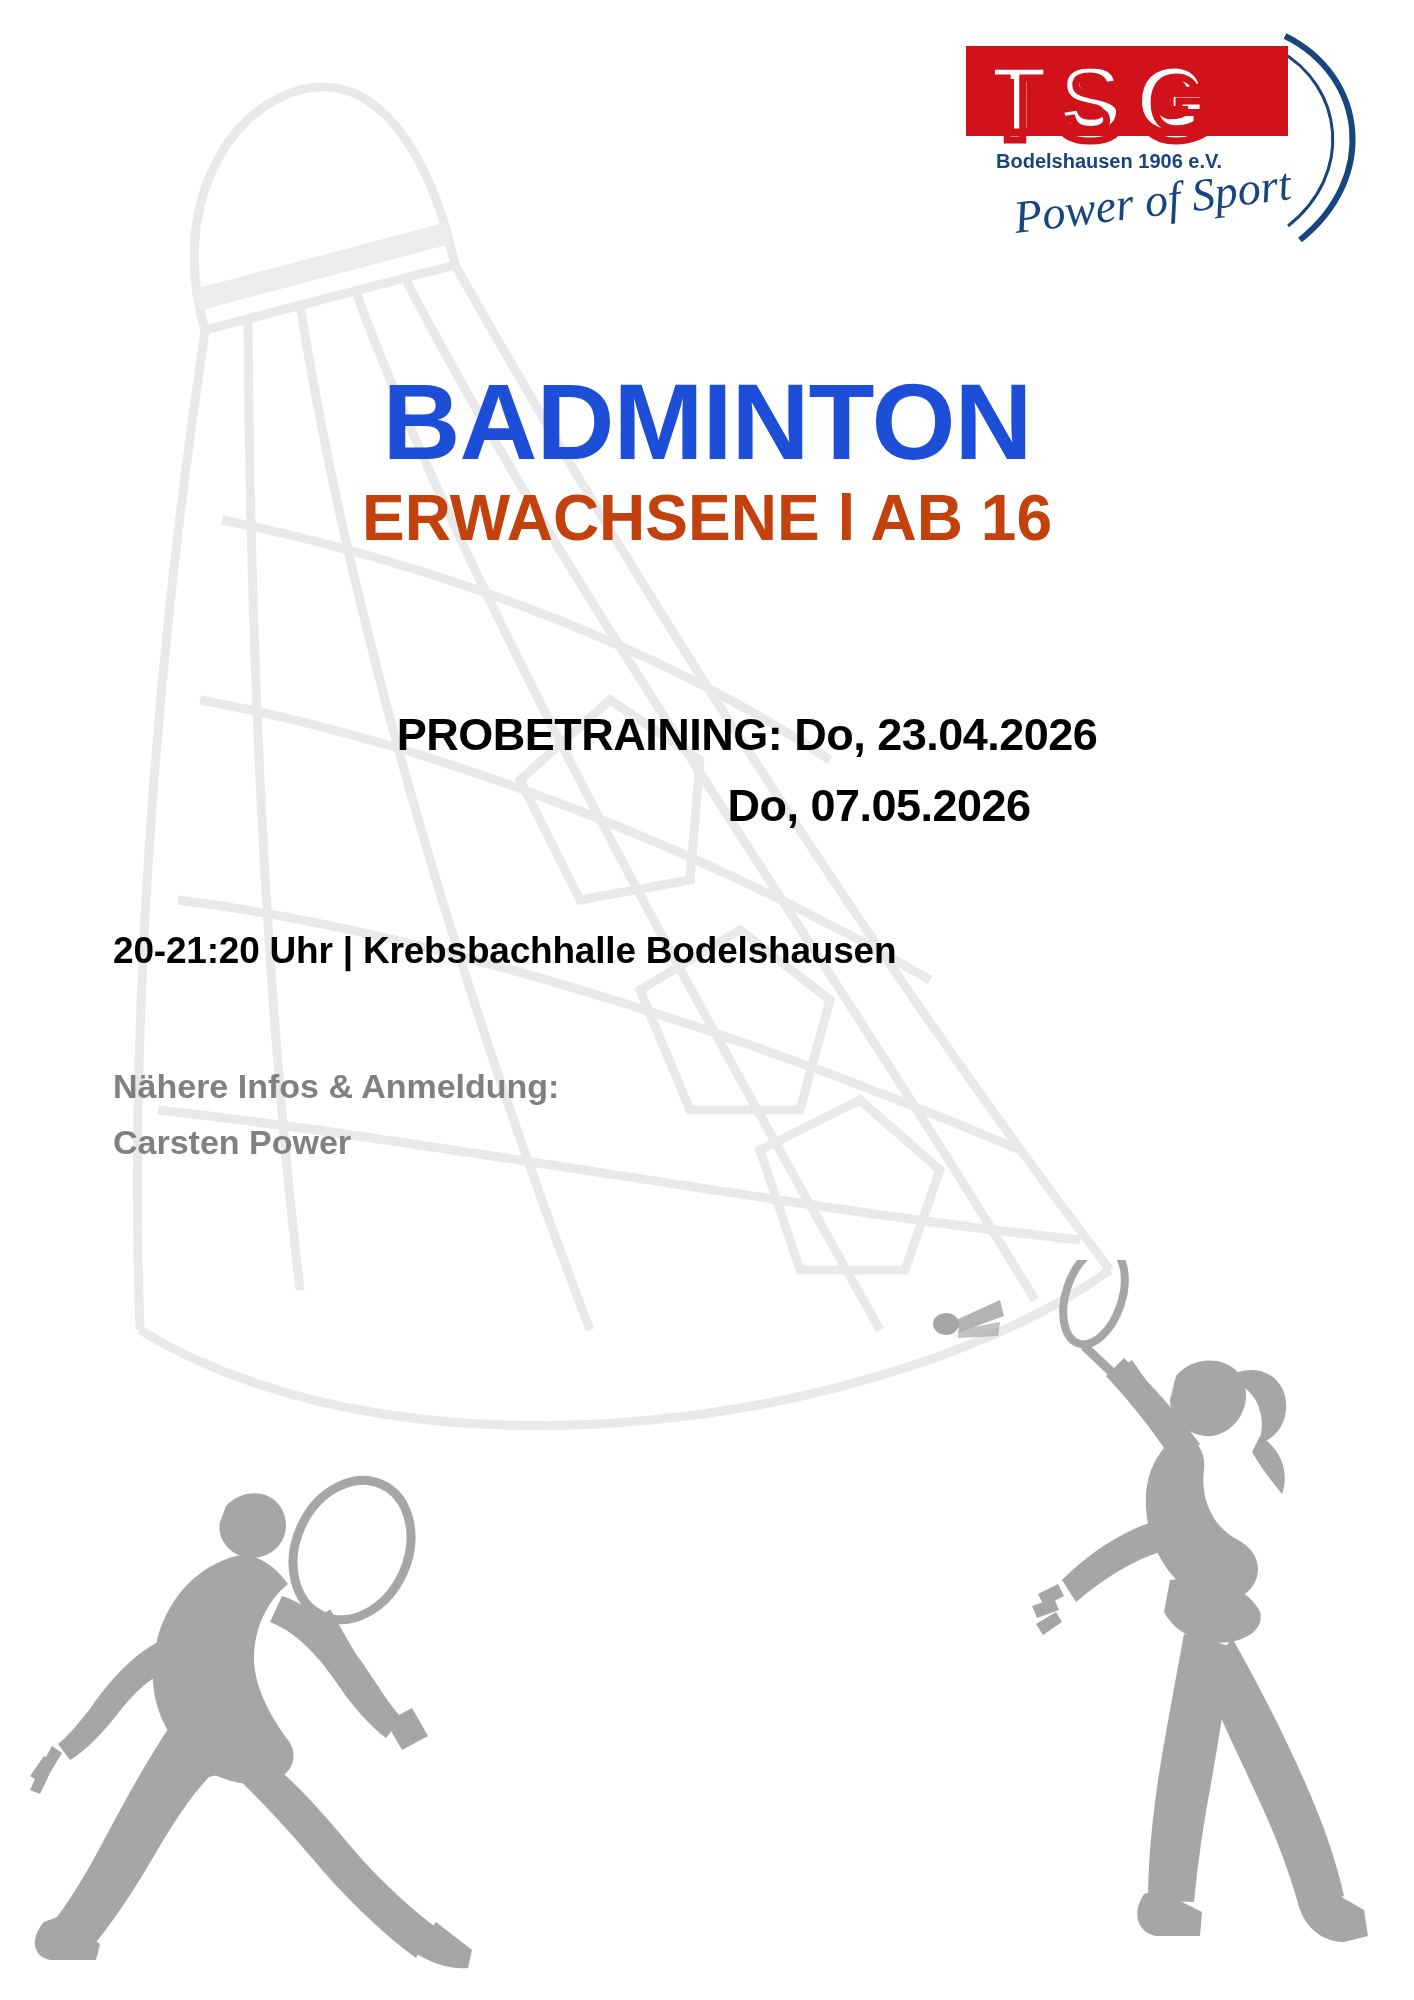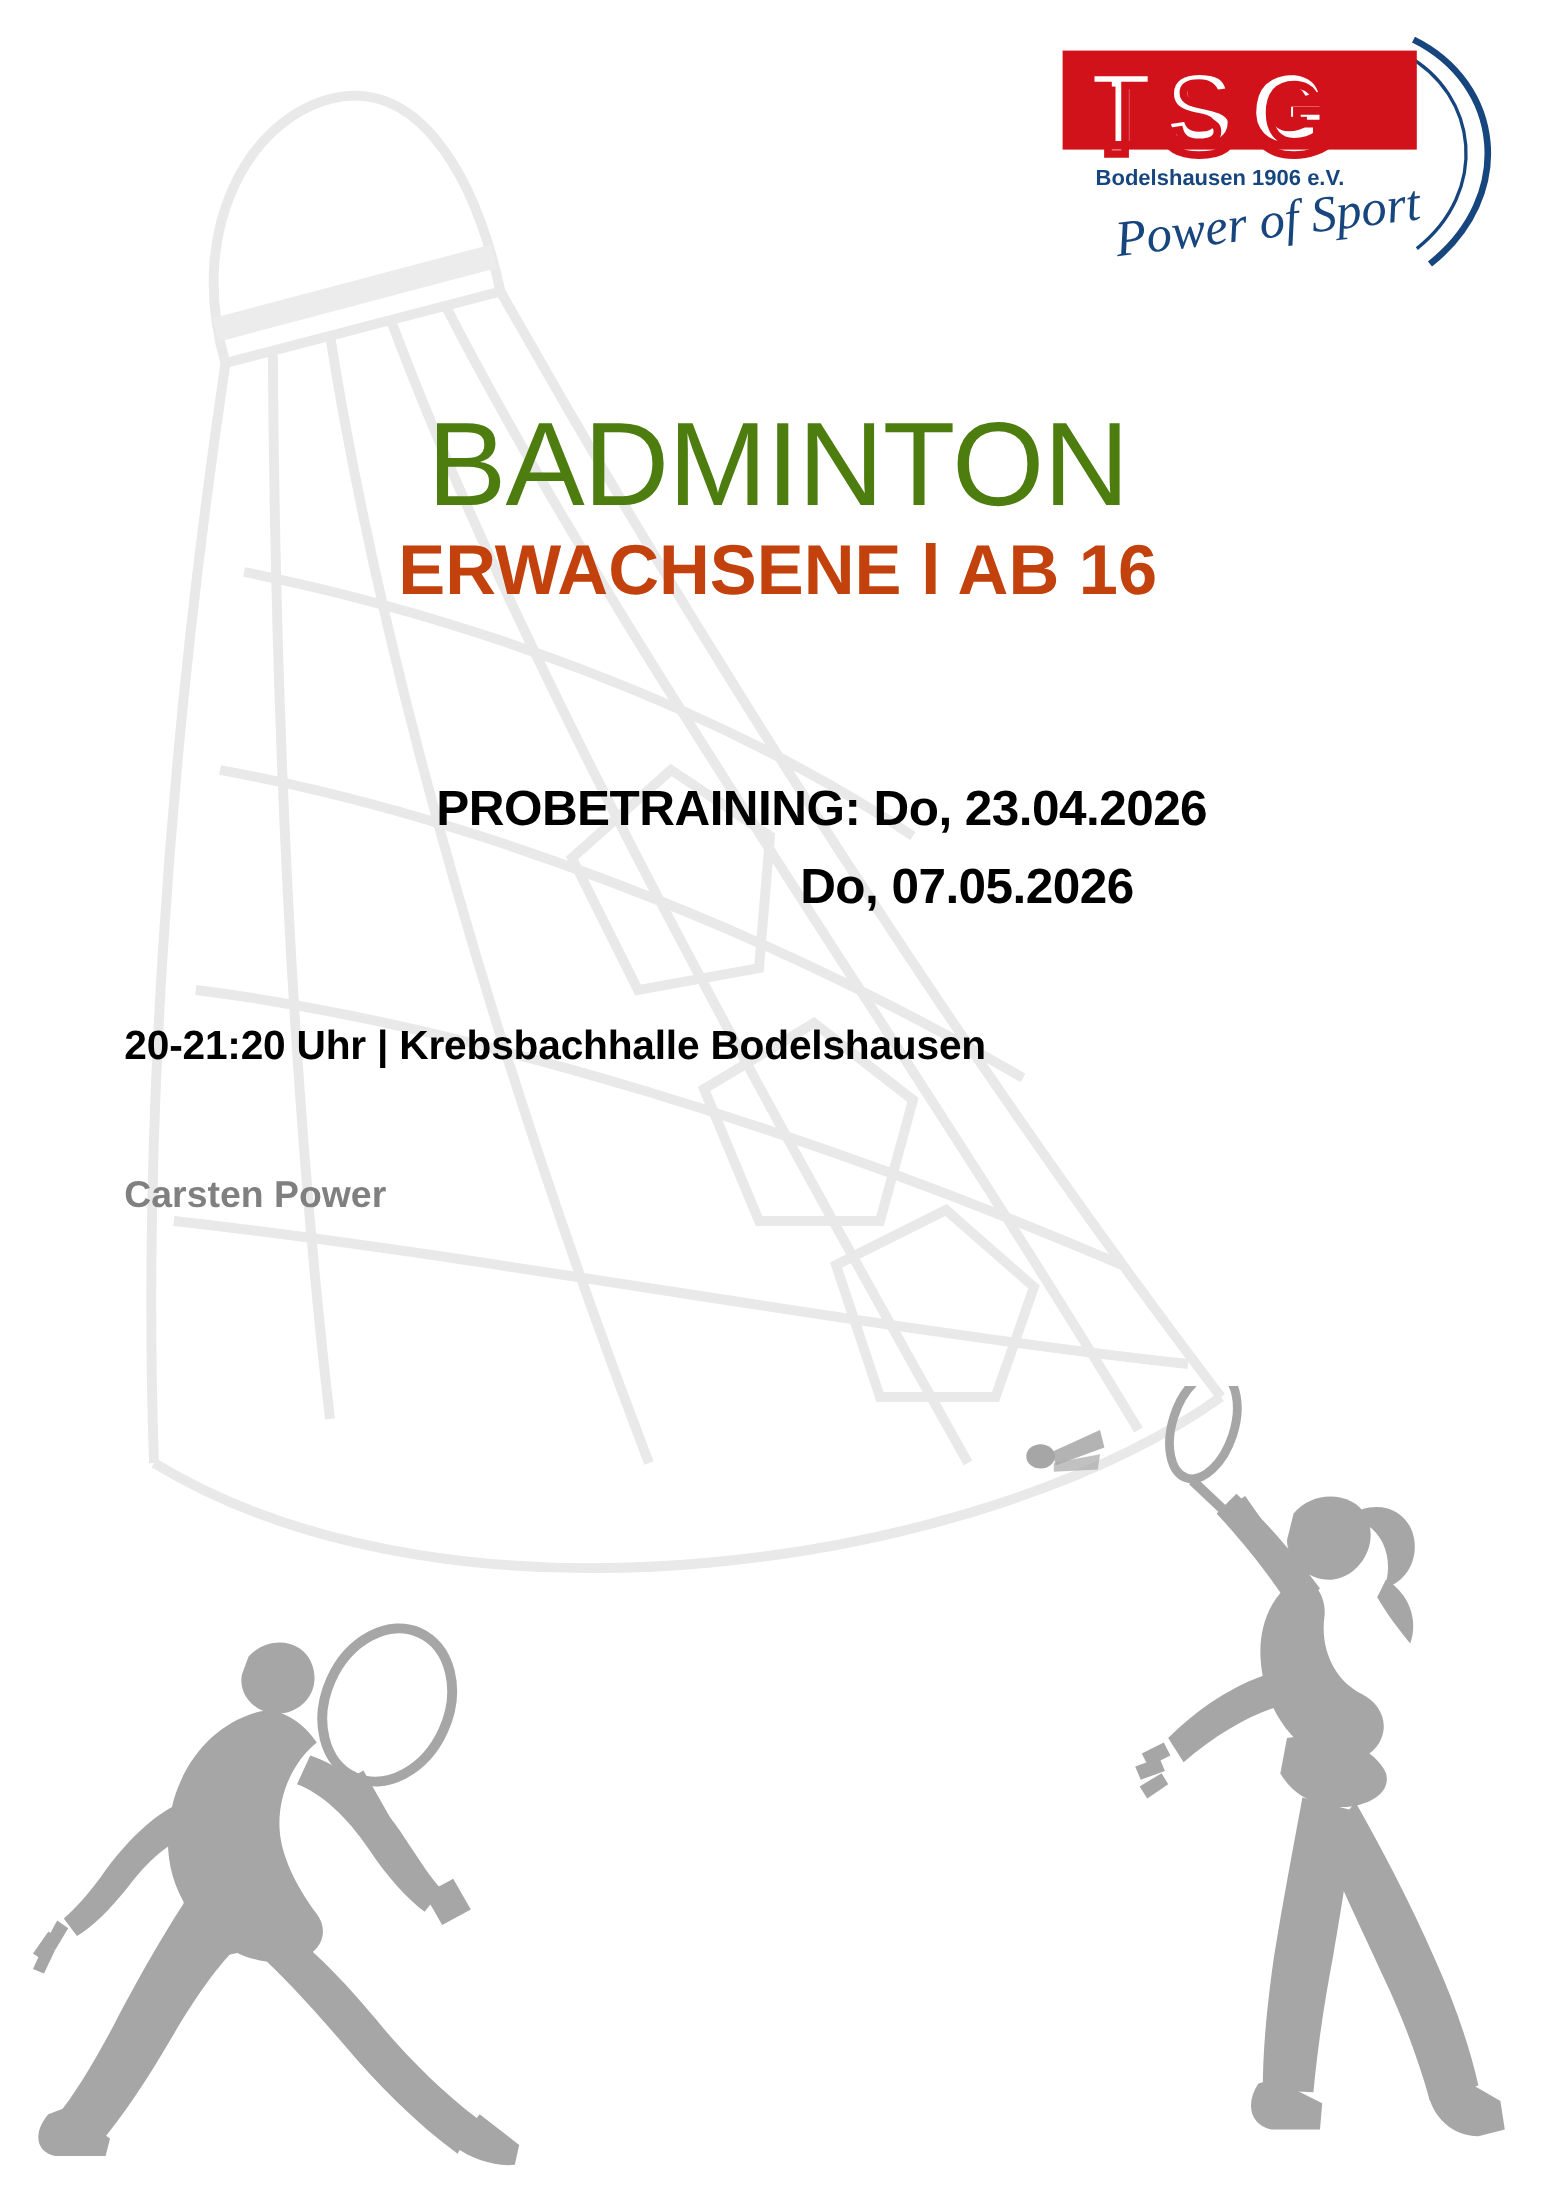--- a/index.html
+++ b/index.html
@@ -38,23 +38,23 @@
   .headline-wrap {
     position: absolute;
     top: 368px;
     left: 0;
     width: 1414px;
     text-align: center;
     z-index: 4;
   }
   .title-main {
     font-size: 108px;
-    font-weight: normal;
+    font-weight: bold;
     letter-spacing: -1px;
-    color: #4d7c0f;
+    color: #1d4ed8;
     line-height: 1.0;
     margin: 0;
   }
   .title-sub {
     margin-top: 10px;
     font-size: 64px;
     font-weight: bold;
     color: #c2410c;
     line-height: 1.0;
   }
@@ -185,20 +185,21 @@
 </div>
 
 <div class="info-block">
   <div class="probe-line">PROBETRAINING: Do, 23.04.2026</div>
   <div class="probe-line second">Do, 07.05.2026</div>
 </div>
 
 <div class="time-line">20-21:20 Uhr | Krebsbachhalle Bodelshausen</div>
 
 <div class="contact-block">
+  <div>Nähere Infos &amp; Anmeldung:</div>
   <div>Carsten Power</div>
 </div>
 
 <div class="player-left">
   <svg width="520" height="540" viewBox="0 0 520 540" xmlns="http://www.w3.org/2000/svg">
     <g fill="#a6a6a6">
 
       <path d="M196 46 C 214 26 246 30 254 54 C 262 78 244 98 222 98 C 202 98 186 80 190 62 Z"></path>
 
       <path d="M206 96 C 168 106 140 136 128 176 C 118 212 122 246 140 274

